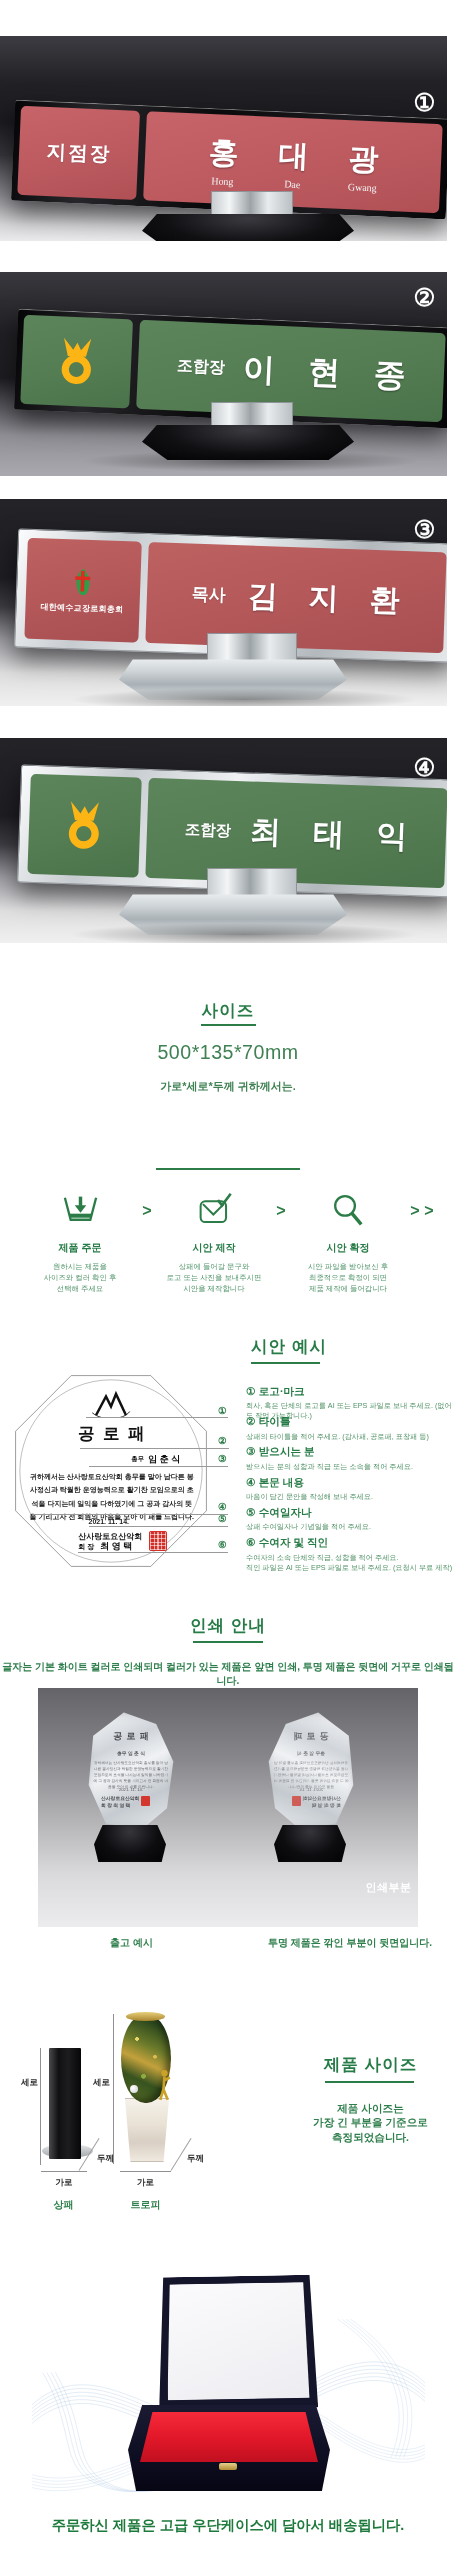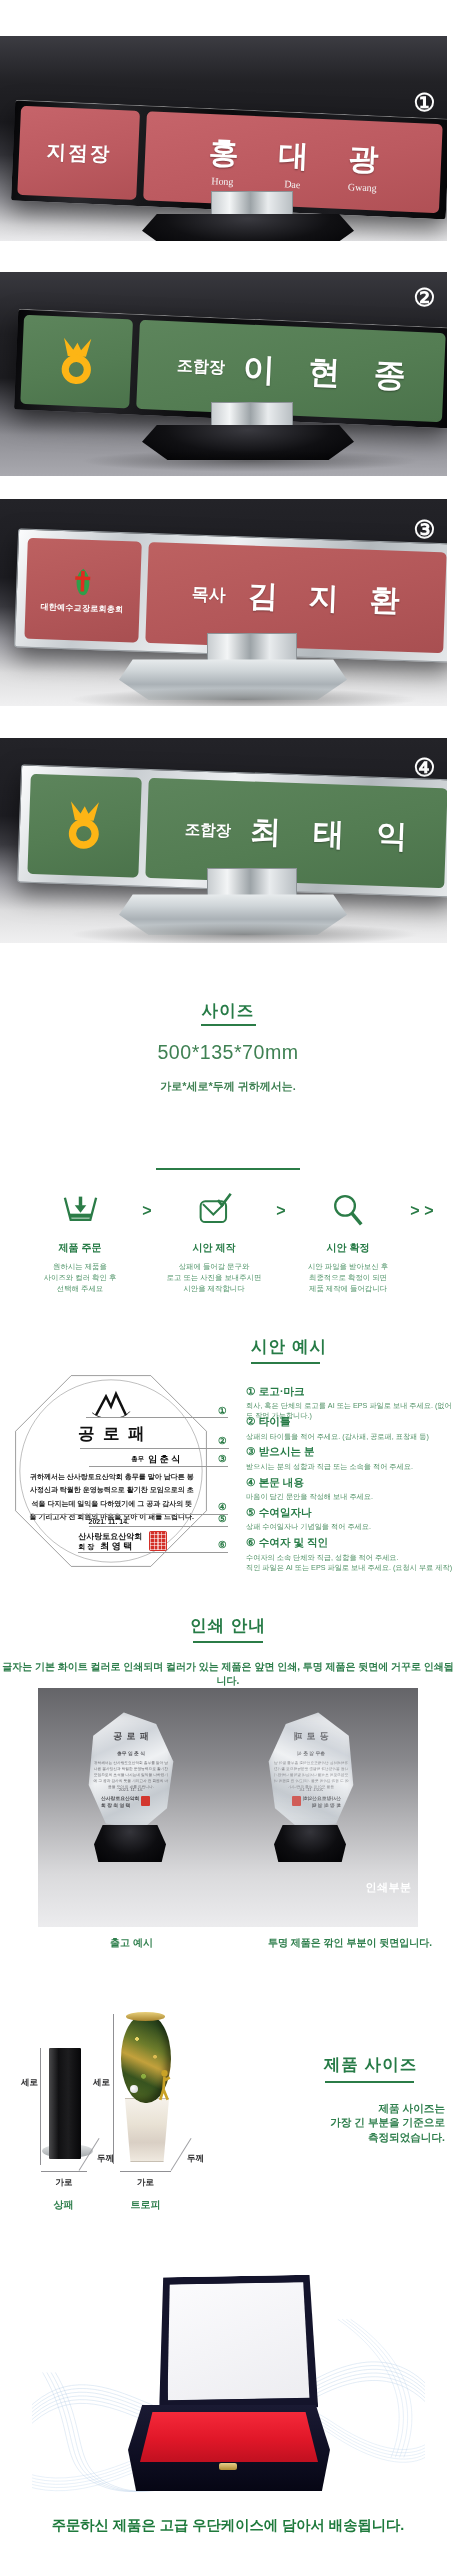--- a/index.html
+++ b/index.html
@@ -104,21 +104,21 @@
   .tro-cup{position:absolute;border-radius:48%/50%;
       background:
        radial-gradient(circle at 32% 28%,rgba(250,225,110,.9) 0 1.6px,transparent 2.1px),
        radial-gradient(circle at 68% 48%,rgba(240,200,90,.8) 0 1.6px,transparent 2.1px),
        radial-gradient(circle at 45% 70%,rgba(150,190,70,.8) 0 2.1px,transparent 2.7px),
        linear-gradient(25deg,#5d7226 0%,#37531f 28%,#c3a13c 46%,#6d7c2b 62%,#2c481d 84%,#1f3a16 100%);
       box-shadow:inset -4.2px -3.2px 7.4px rgba(0,0,0,.45);}
   .tro-rim{position:absolute;border-radius:50%;background:linear-gradient(180deg,#e8cf7a,#a8842e);}
   .tro-base{position:absolute;background:linear-gradient(180deg,#f5f1ea 0%,#e9e2d5 40%,#d9cfc4 70%,#efe9df 100%);
       clip-path:polygon(2% 0,98% 0,86% 100%,14% 100%);border:0.5px solid #c7bfb2;}
-  .psz-desc{position:absolute;left:296px;width:149px;text-align:right;color:#2f7f4d;font-size:10.6px;font-weight:800;line-height:14.3px;}
+  .psz-desc{position:absolute;left:296px;width:149px;text-align:center;color:#2f7f4d;font-size:10.6px;font-weight:800;line-height:14.3px;}
   .fig-caption{position:absolute;color:#2f7f4d;font-size:10px;font-weight:800;text-align:center;}
 
   
   .case-lid{position:absolute;left:158px;top:2276px;width:159px;height:133px;background:#14142b;
       clip-path:polygon(4% 0,96% 0,100% 100%,0 100%);transform:rotate(-1deg);}
   .case-lid-inner{position:absolute;left:8.5px;top:7.4px;width:142px;height:116px;background:linear-gradient(160deg,#fbfbfd,#ededf1);
       clip-path:polygon(3% 0,97% 0,100% 100%,0 100%);}
   .case-base{position:absolute;left:128px;top:2405px;width:202px;height:86px;background:linear-gradient(180deg,#1a1a33,#0e0e22 60%,#060614);
       clip-path:polygon(7% 0,93% 0,100% 52%,96% 100%,4% 100%,0 52%);}
   .case-red{position:absolute;left:140px;top:2412px;width:178px;height:50px;

